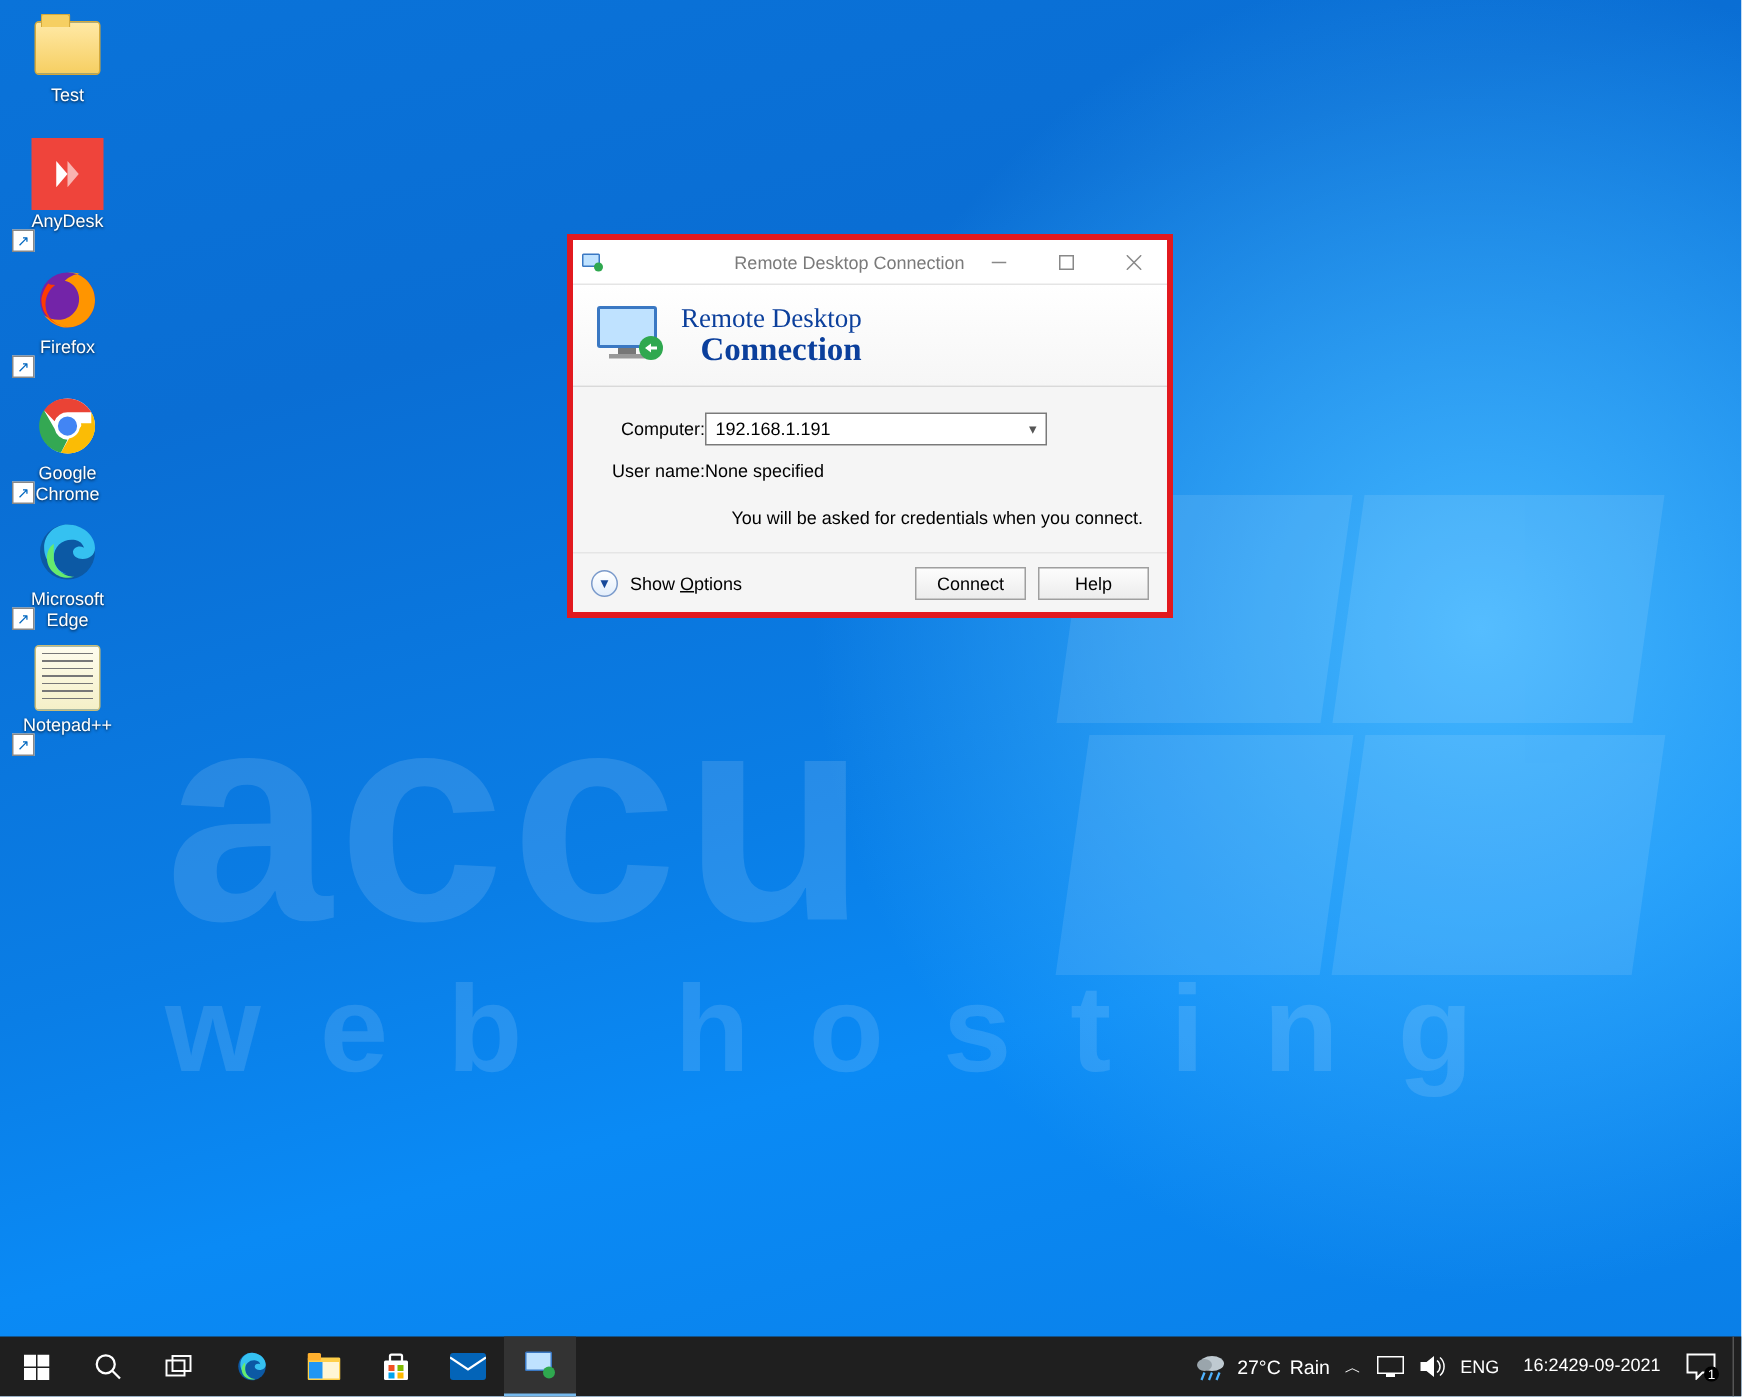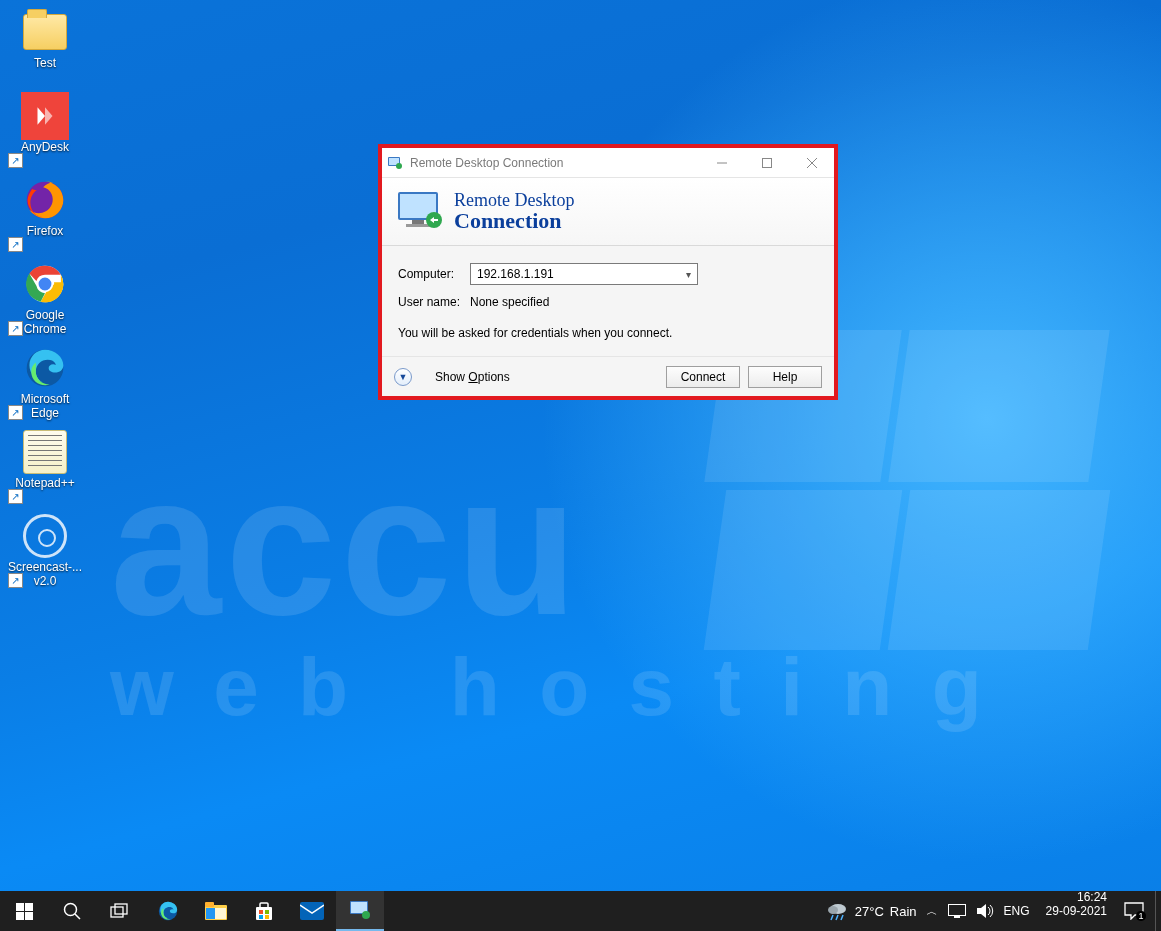--- a/index.html
+++ b/index.html
@@ -44,50 +44,50 @@
   .edge{width:44px;height:44px;}
   .npp{width:44px;height:44px;background:linear-gradient(#fefcee,#f5f0c8);border:1px solid #c9bd78;border-radius:3px;position:relative;}
   .npp::before{content:"";position:absolute;left:4px;top:4px;right:4px;bottom:4px;background:repeating-linear-gradient(#777,#777 1px,transparent 1px,transparent 5px);}
   .scast{width:44px;height:44px;border:3px solid rgba(255,255,255,.8);border-radius:50%;position:relative;}
   .scast::after{content:"";position:absolute;left:12px;top:12px;width:14px;height:14px;border:2px solid rgba(255,255,255,.8);border-radius:50%;}
   .tv{width:48px;height:48px;background:#0b7ed6;border-radius:4px;display:flex;align-items:center;justify-content:center;}
   .tv .circ{width:34px;height:34px;background:#fff;border-radius:50%;display:flex;align-items:center;justify-content:center;}
   .tv .circ::before{content:"↔";color:#0b7ed6;font-size:22px;font-weight:bold;}
 
   
-  .win-frame{position:absolute;left:378px;top:144px;width:460px;border:4px solid #e2191f;background:#fff;}
+  .win-frame{position:absolute;left:378px;top:156px;width:404px;border:4px solid #e2191f;background:#fff;text-align:right;}
   .titlebar{height:30px;background:#fff;display:flex;align-items:center;border-bottom:1px solid #e5e5e5;}
   .titlebar .appicon{width:26px;display:flex;align-items:center;justify-content:center;}
   .titlebar .ttl{flex:1;padding-left:2px;font-size:12px;color:#7a7a7a;}
   .titlebar .wbtn{width:45px;height:30px;display:flex;align-items:center;justify-content:center;color:#888;font-size:12px;}
   .banner{height:68px;background:linear-gradient(#fff,#f6f6f6);border-bottom:1px solid #d9d9d9;display:flex;align-items:center;padding:0 14px;gap:10px;}
   .banner .txt{display:flex;flex-direction:column;line-height:1.05;font-family:Liberation Serif, serif;}
   .banner .l1{font-size:18px;color:#0b3f9c;}
   .banner .l2{font-size:22px;color:#0b3f9c;font-weight:700;}
   .body{background:#f5f5f5;padding:14px 16px 0 16px;font-size:12px;color:#000;}
   .fr{display:flex;align-items:center;height:28px;}
   .fr .k{width:72px;}
   .combo{flex:0 0 228px;height:22px;border:1px solid #7a7a7a;background:#fff;display:flex;align-items:center;padding:2px 6px;justify-content:space-between;}
   .combo .chev{font-size:10px;color:#555;}
   .hint{padding:10px 0 16px 0;}
   .footer{height:40px;background:#f5f5f5;border-top:1px solid #e5e5e5;display:flex;align-items:center;padding:0 12px;gap:8px;}
   .expander{width:18px;height:18px;border:1px solid #7a9acb;border-radius:50%;background:linear-gradient(#fff,#e3eefb);display:flex;align-items:center;justify-content:center;color:#16499a;font-size:9px;}
-  .footer .sopt{font-size:12px;margin-left:15px;}
+  .footer .sopt{font-size:12px;}
   .footer .sopt u{text-decoration:underline;}
   .footer .sp{flex:1;}
   .wbutton{width:74px;height:22px;background:linear-gradient(#fdfdfd,#ececec);border:1px solid #9f9f9f;font-size:12px;display:flex;align-items:center;justify-content:center;}
 
   
   .taskbar{position:absolute;left:0;right:0;bottom:0;height:40px;background:#1f1f1f;display:flex;align-items:stretch;color:#fff;}
   .tbtn{width:48px;display:flex;align-items:center;justify-content:center;}
   .tbtn.active{border-bottom:2px solid #76b9ed;background:#333;}
   .tbsp{flex:1;}
   .tray{display:flex;align-items:center;gap:10px;padding:0 10px;font-size:12px;}
   .weather{display:flex;align-items:center;gap:6px;font-size:13px;}
-  .clock{display:flex;flex-direction:column;align-items:flex-end;font-size:12px;line-height:1.15;padding:0 6px;}
+  .clock{display:flex;flex-direction:row;align-items:center;font-size:12px;line-height:1.15;padding:0 6px;}
   .notif{width:42px;display:flex;align-items:center;justify-content:center;}
   .showdt{width:6px;border-left:1px solid #555;}
 </style>
 </head>
 <body>
 
 <div class="desktop">
   <div class="wm1">accu</div>
   <div class="wm2">web hosting</div>
   <div class="winlogo">
@@ -156,26 +156,20 @@
       <div class="lbl">Microsoft Edge</div>
     </div>
 
     <div class="dicon shortcut">
       <div class="img">
           <div class="npp"></div>
         </div>
       <div class="lbl">Notepad++</div>
     </div>
 
-    <div class="dicon shortcut">
-      <div class="img">
-          <div class="scast"></div>
-        </div>
-      <div class="lbl">Screencast-... v2.0</div>
-    </div>
 
   </div>
 
   <div class="win-frame">
     <div class="titlebar">
       <div class="appicon">
         <svg width="16" height="16" viewBox="0 0 16 16">
             <rect x="1" y="2" width="12" height="9" rx="1" fill="#3a78c3"></rect>
             <rect x="2" y="3" width="10" height="7" fill="#bfe2ff"></rect>
             <circle cx="12" cy="11" r="3" fill="#2fa84f"></circle>

